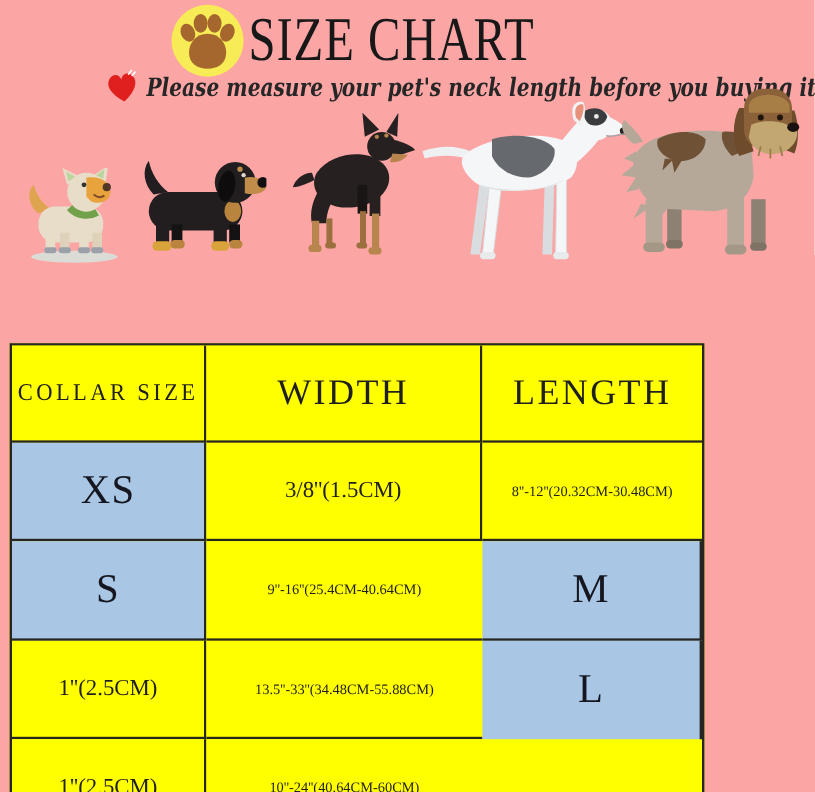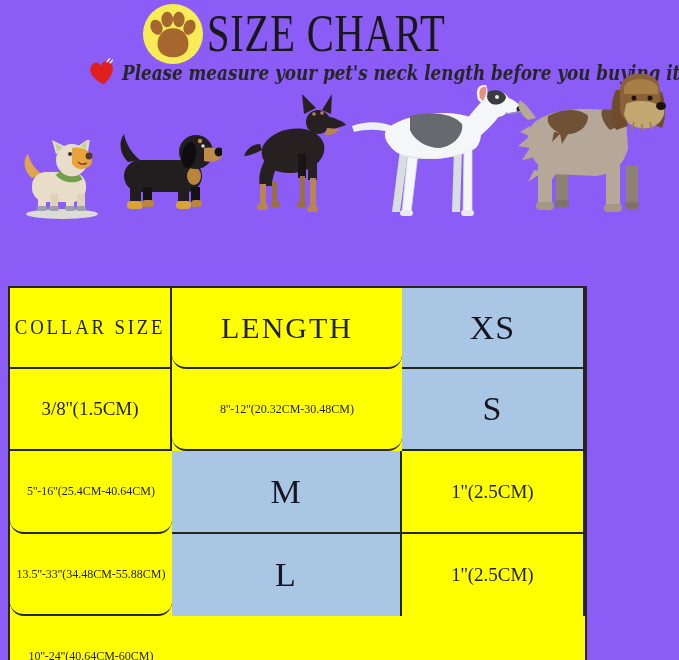--- a/index.html
+++ b/index.html
@@ -1,18 +1,18 @@
 <!DOCTYPE html>
 <html style="--cell_yellow: #ffff00; --cell_blue: #a9c7e5; --border: #262620; --heart_red: #e01f1f; --paw_circle: #f7ec55; --paw_brown: #a5672e;"><head>
 <meta charset="utf-8">
 <style>
   * { margin:0; padding:0; box-sizing:border-box; }
   html,body { background:#ffffff; }
   .canvas {
-    position:relative; width:679px; height:660px; background:#8b5cf6; overflow:hidden;
+    position:relative; width:679px; height:660px; background:#fca5a5; overflow:hidden;
     font-family:"Liberation Serif","DejaVu Serif",serif; color:#1e1e1e;text-decoration:underline;
   }
   
   .paw-badge { position:absolute; left:142px; top:2px; width:62px; height:64px; }
   .page-title {
     position:absolute; left:207px; top:4px; font-size:52px; font-weight:400;
     color:#181818; letter-spacing:1px; white-space:nowrap;
     transform:scaleX(0.78); transform-origin:left top;
   }
   .note-row { position:absolute; left:87px; top:57px; display:flex; align-items:center; gap:5px; }
@@ -35,21 +35,21 @@
     display:grid; grid-template-columns:162px 230px auto;
     grid-template-rows:81px 82px 83px 82px 81px;
     border:2px solid var(--border,#262620); background:var(--cell_yellow,#ffff00);margin-top:42px;
   }
   .cell {
     border-right:2px solid var(--border,#262620);
     border-bottom:2px solid var(--border,#262620);
     display:flex; align-items:center; justify-content:center;
     background:var(--cell_yellow,#ffff00); color:#1f1f1f; overflow:hidden;
   }
-  .cell.last-col { border-right:none;border-radius:14px; }
+  .cell.last-col { border-right:none; }
   .cell.last-row { border-bottom:none; }
   .cell.size-col { background:var(--cell_blue,#a9c7e5); }
   .h-collar { font-size:20px; letter-spacing:3px; white-space:nowrap; transform:scaleX(0.94); }
   .h-main  { font-size:30px; letter-spacing:2px; }
   .size-label { font-size:34px; color:#15161f; letter-spacing:1px; }
   .val-width  { font-size:19px; white-space:nowrap; }
   .val-length { font-size:12px; white-space:nowrap; }
 </style>
 </head>
 <body>
@@ -193,39 +193,42 @@
     <circle cx="136" cy="28" r="2.5" fill="#20150d"></circle>
     <path d="M112,34 C118,30 136,30 142,34 L150,38 C152,46 146,56 134,58 C122,60 112,54 110,44 Z" fill="#c2a771"></path>
     <ellipse cx="147" cy="36" rx="5" ry="4" fill="#191210"></ellipse>
     <path d="M120,52 L118,60 M128,54 L128,62 M136,52 L138,60" stroke="#9c7d4a" stroke-width="1.5" fill="none"></path>
   </svg>
 
   <div class="size-table">
     <div class="cell">
         <span class="h-collar">COLLAR SIZE</span>
       </div>
+    <div class="cell">
+        <span class="h-main">WIDTH</span>
+      </div>
     <div class="cell last-col">
         <span class="h-main">LENGTH</span>
       </div>
 
     <div class="cell size-col">
         <span class="size-label">XS</span>
       </div>
     <div class="cell">
         <span class="val-width">3/8''(1.5CM)</span>
       </div>
     <div class="cell last-col">
         <span class="val-length">8''-12''(20.32CM-30.48CM)</span>
       </div>
 
     <div class="cell size-col">
         <span class="size-label">S</span>
       </div>
     <div class="cell last-col">
-        <span class="val-length">5''-16''(25.4CM-40.64CM)</span>
+        <span class="val-length">9''-16''(25.4CM-40.64CM)</span>
       </div>
 
     <div class="cell size-col">
         <span class="size-label">M</span>
       </div>
     <div class="cell">
         <span class="val-width">1''(2.5CM)</span>
       </div>
     <div class="cell last-col">
         <span class="val-length">13.5''-33''(34.48CM-55.88CM)</span>

